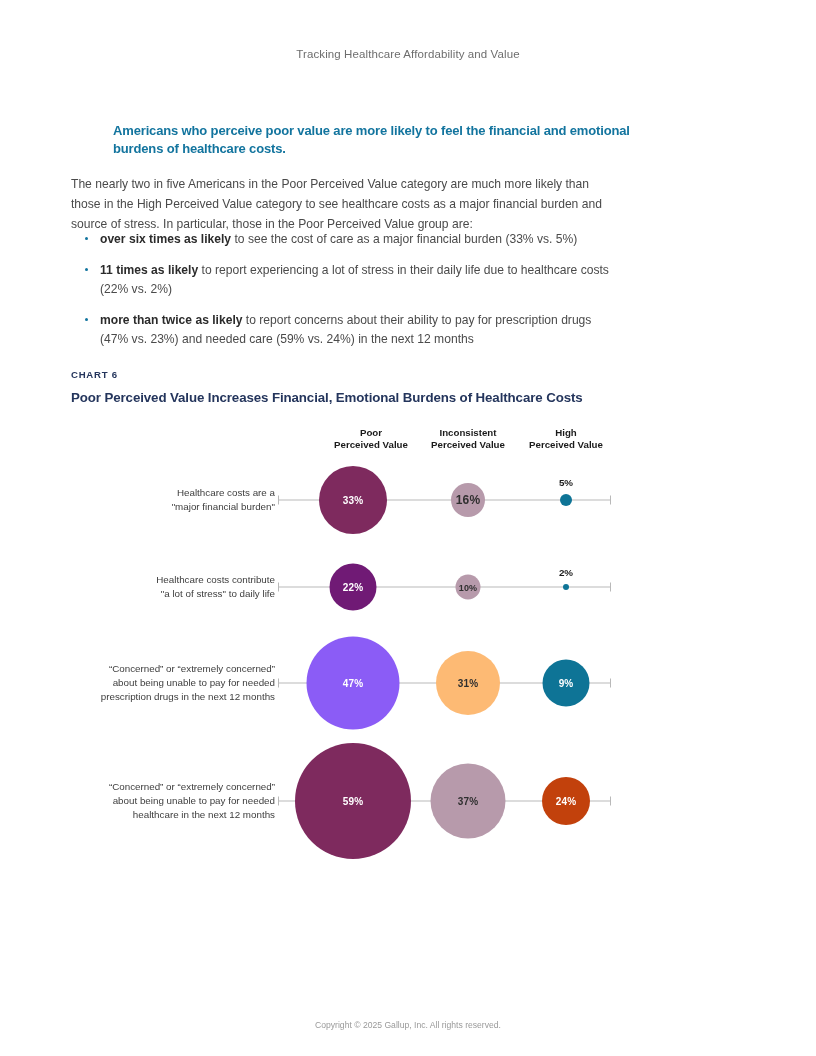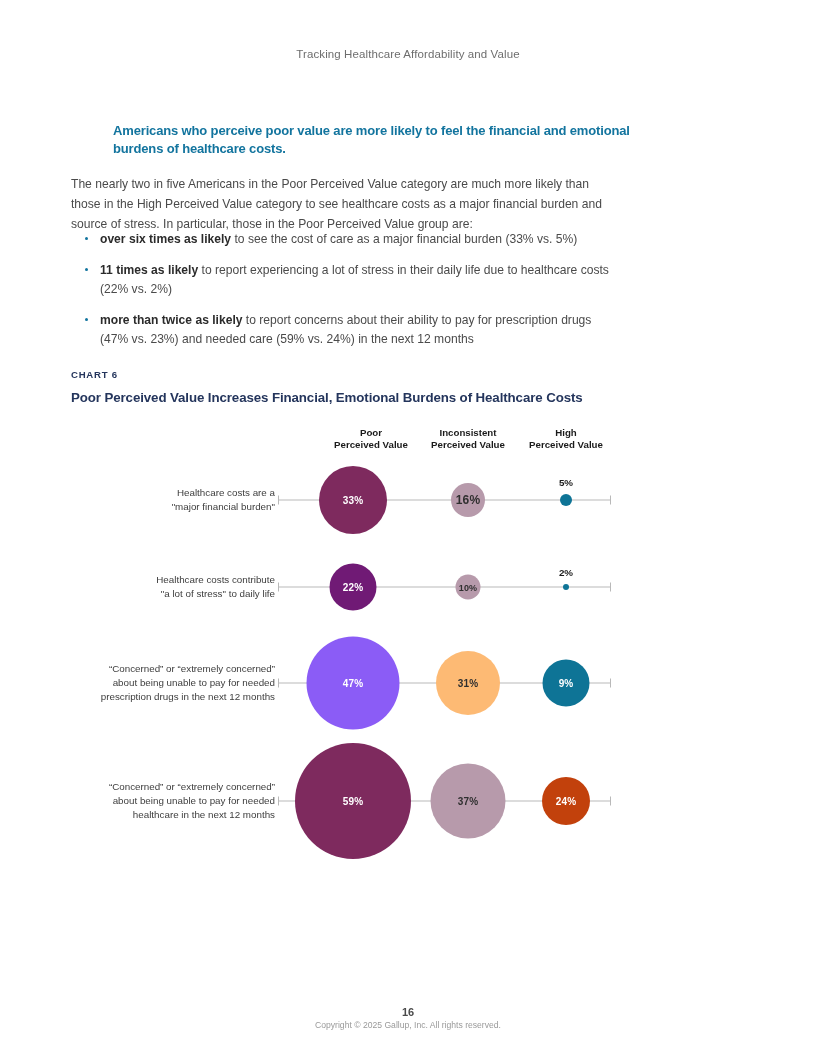--- a/index.html
+++ b/index.html
@@ -268,16 +268,15 @@
 healthcare in the next 12 months</div>
         <div class="axis" style="top: 801px;"></div>
         <div class="axis-cap" style="left: 278px; top: 801px;"></div>
         <div class="axis-cap" style="left: 610px; top: 801px;"></div>
         <div class="bubble poor" style="left: 353px; top: 801px; width: 116px; height: 116px; background: rgb(126, 42, 94);">59%</div>
         <div class="bubble inconsistent" style="left: 468px; top: 801px; width: 75px; height: 75px; background: rgb(183, 154, 171);">37%</div>
         <div class="bubble high" style="left: 566px; top: 801px; width: 48px; height: 48px; background: #c2410c;">24%</div>
       </div>
     </div>
 
-  <div class="page-number">16</div>
   <div class="copyright">Copyright © 2025 Gallup, Inc. All rights reserved.</div>
 
 </div>
 
 </body></html>

